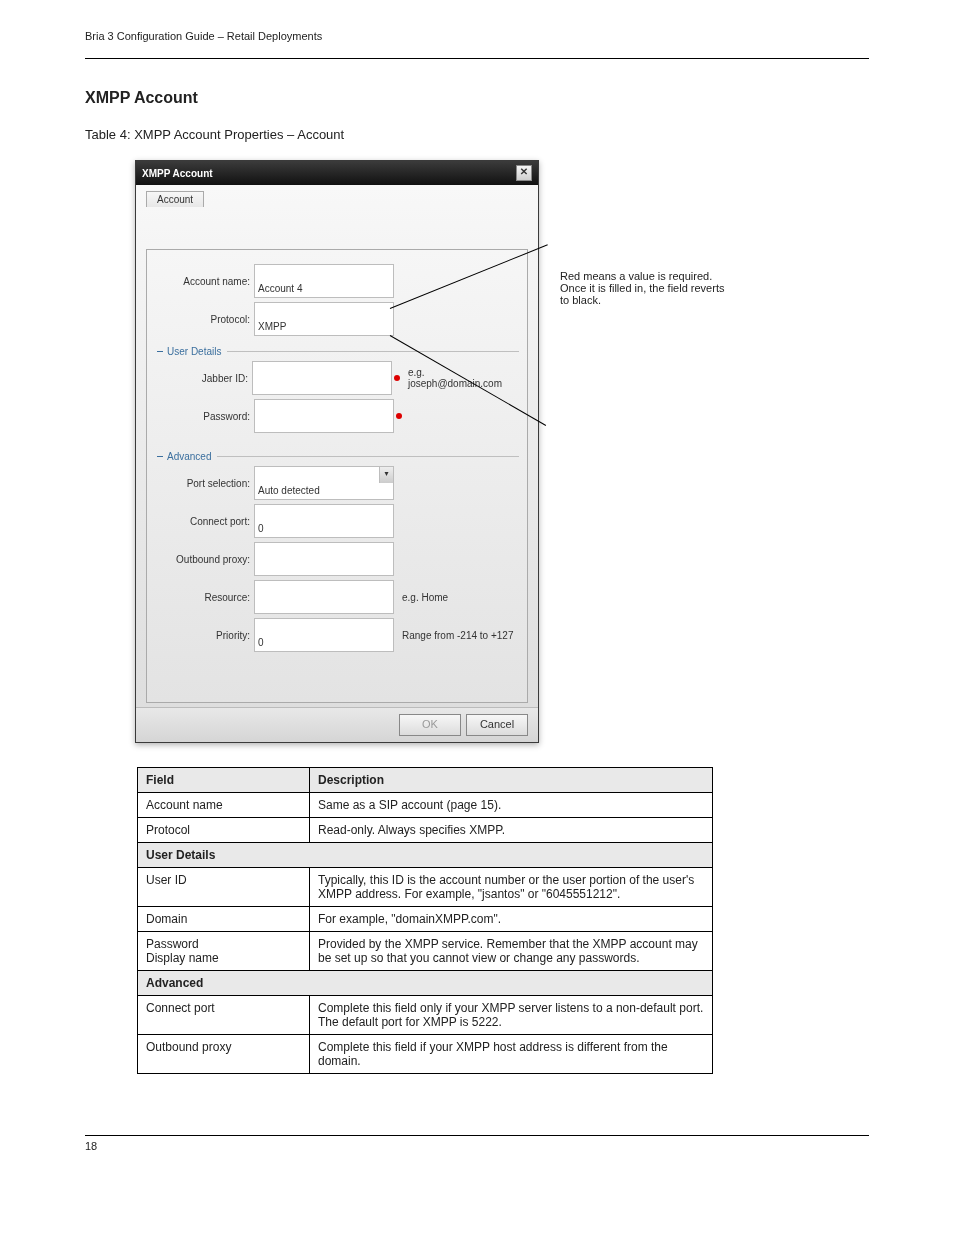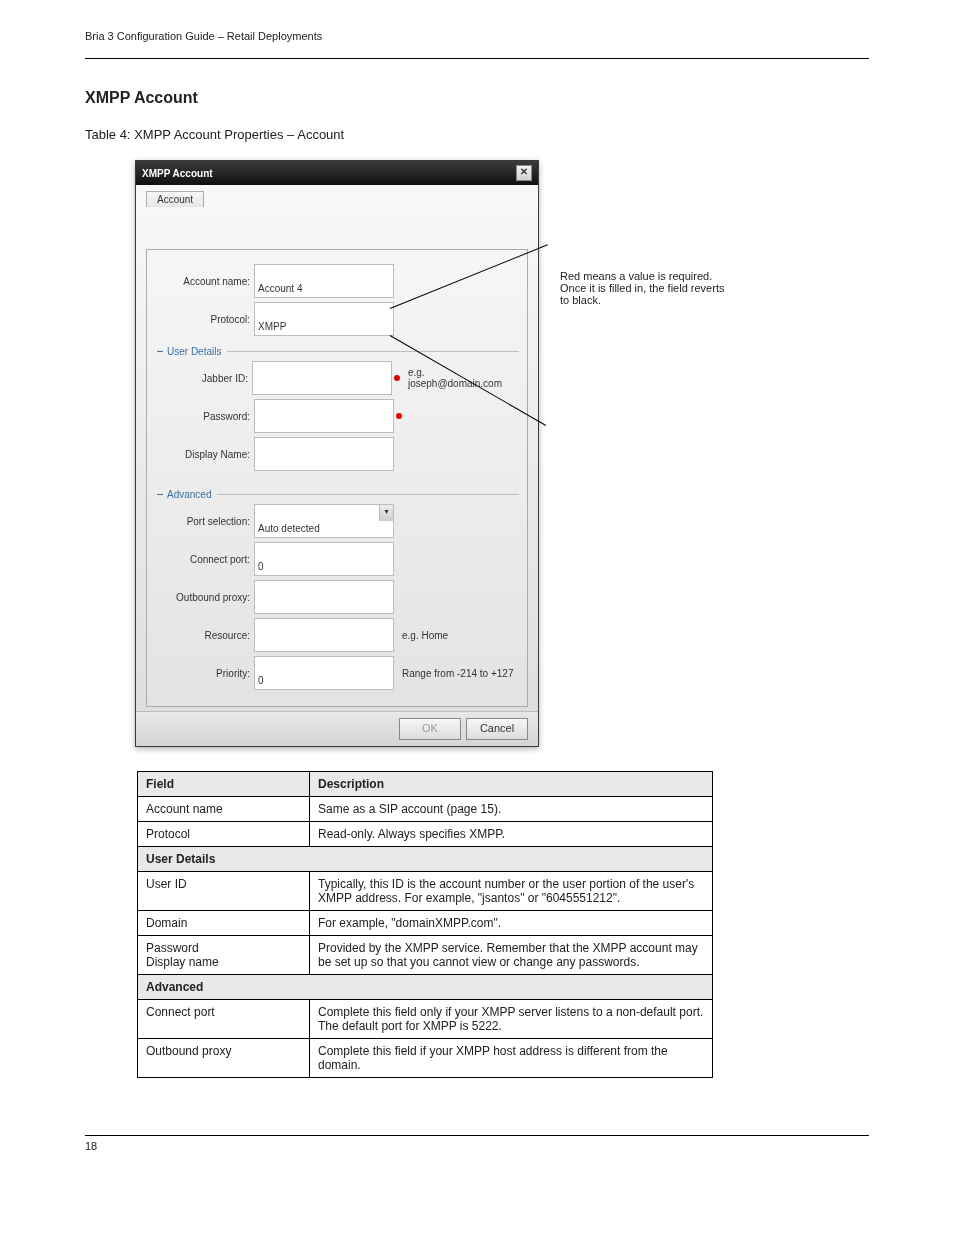--- a/index.html
+++ b/index.html
@@ -263,24 +263,20 @@
             <span class="form-label">Jabber ID:</span>
             <span class="form-input"></span>
             <span class="req-dot"></span>
             <span class="form-hint">e.g. joseph@domain.com</span>
           </div>
           <div class="form-row">
             <span class="form-label">Password:</span>
             <span class="form-input"></span>
             <span class="req-dot"></span>
           </div>
-          <div class="form-row">
-            <span class="form-label">Display Name:</span>
-            <span class="form-input"></span>
-          </div>
 
           <div class="fieldset-legend" style="margin-top:18px;">
               <span class="dash"></span>
               <span>Advanced</span>
               <span class="line"></span>
             </div>
           <div class="form-row">
             <span class="form-label">Port selection:</span>
             <span class="form-input form-select"><span>Auto detected</span><span class="select-btn">▾</span></span>
           </div>

